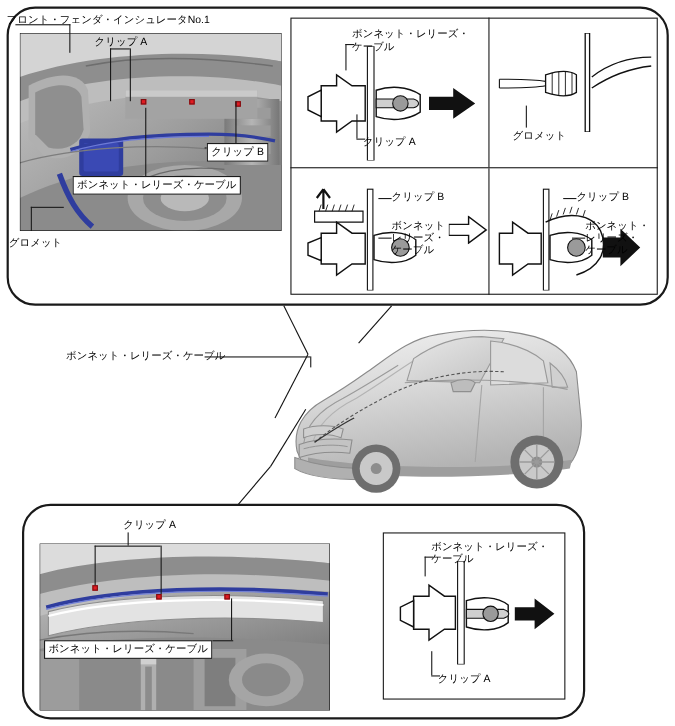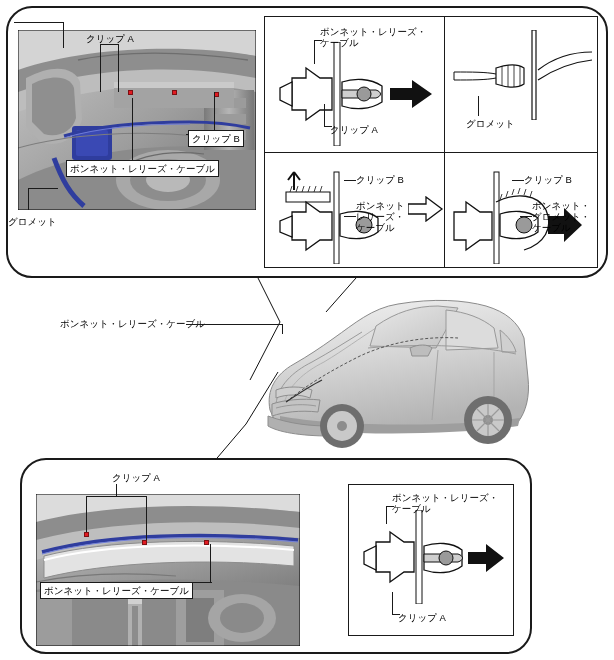--- a/index.html
+++ b/index.html
@@ -156,20 +156,21 @@
 
   <div class="leaderv" style="left:214px; top:92px; height:42px;"></div>
   <div class="leader" style="left:186px; top:134px; width:30px;"></div>
 
   <div class="leaderv" style="left:132px; top:98px; height:62px;"></div>
   <div class="leader" style="left:80px; top:160px; width:54px;"></div>
 
   <div class="leader" style="left:28px; top:188px; width:30px;"></div>
   <div class="leaderv" style="left:28px; top:188px; height:22px;"></div>
 
+  <div class="lbl" style="left:6px; top:13px;">フロント・フェンダ・インシュレータNo.1</div>
   <div class="lbl" style="left:86px; top:33px;">クリップ A</div>
   <div class="lbl framed" style="left:188px; top:130px;">クリップ B</div>
   <div class="lbl framed" style="left:66px; top:160px;">ボンネット・レリーズ・ケーブル</div>
   <div class="lbl" style="left:8px; top:216px;">グロメット</div>
 
   <div class="inner-box" style="left:264px; top:16px; width:334px; height:252px;"></div>
   <div class="hairline" style="left:264px; top:152px; width:334px; height:1px;"></div>
   <div class="hairline" style="left:444px; top:16px; width:1px; height:136px;"></div>
   <div class="hairline" style="left:444px; top:153px; width:1px; height:115px;"></div>
 
@@ -240,21 +241,21 @@
       <path d="M48,46 C60,42 76,42 86,50 L86,64 C76,72 60,72 48,68 Z" fill="#ffffff" stroke="#111" stroke-width="1.3"></path>
       <circle cx="72" cy="57" r="8" fill="#9a9a9a" stroke="#111" stroke-width="1"></circle>
       <path d="M44,34 C64,24 86,26 94,42 C102,60 92,76 72,82" fill="none" stroke="#111" stroke-width="1.3"></path>
       <path d="M48,32 L50,26 M54,29 L56,23 M60,27 L62,21 M66,26 L68,20 M72,27 L74,21 M78,29 L80,23" stroke="#111" stroke-width="0.8"></path>
       <path d="M96,48 L112,48 L112,40 L130,57 L112,74 L112,66 L96,66 Z" fill="#111111"></path>
     </svg>
   </div>
   <div class="lbl" style="left:524px; top:174px;">クリップ B</div>
   <div class="leader" style="left:512px; top:180px; width:12px;"></div>
   <div class="lbl" style="left:532px; top:200px;"><span>ボンネット・
-グロメット・
+レリーズ・
 ケーブル</span></div>
   <div class="leader" style="left:520px; top:216px; width:12px;"></div>
 
   <svg class="abs" style="left:130px; top:276px; width:300px; height:120px;" width="300" height="120" viewBox="0 0 300 120">
     <path d="M128,2 L150,46" stroke="#111" stroke-width="1" fill="none"></path>
     <path d="M226,2 L196,36" stroke="#111" stroke-width="1" fill="none"></path>
     <path d="M150,46 L120,104" stroke="#111" stroke-width="1" fill="none"></path>
   </svg>
 
   <div class="lbl" style="left:60px; top:318px;">ボンネット・レリーズ・ケーブル</div>

